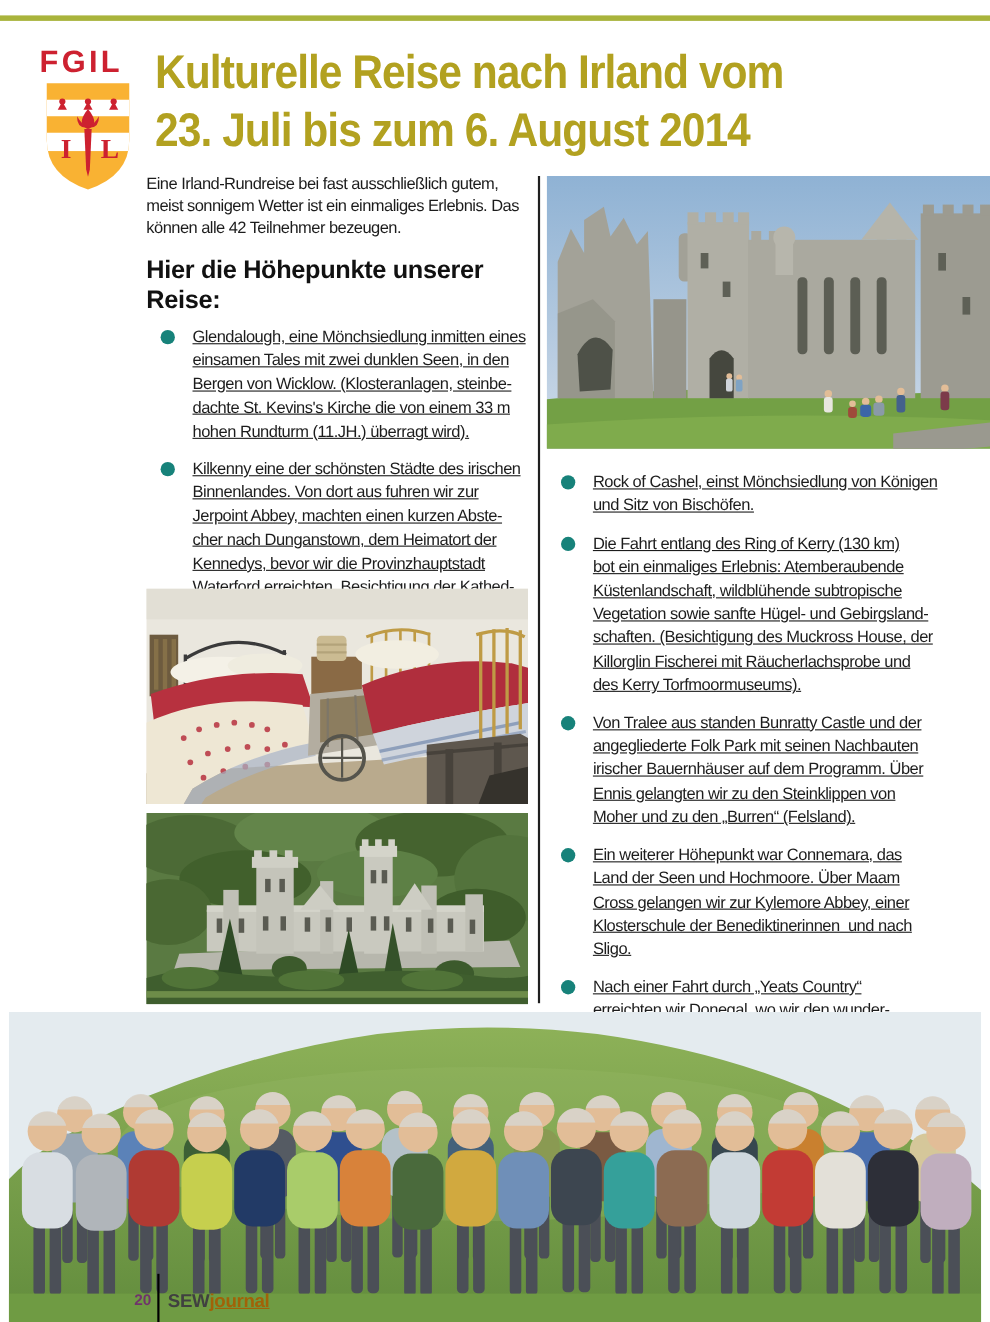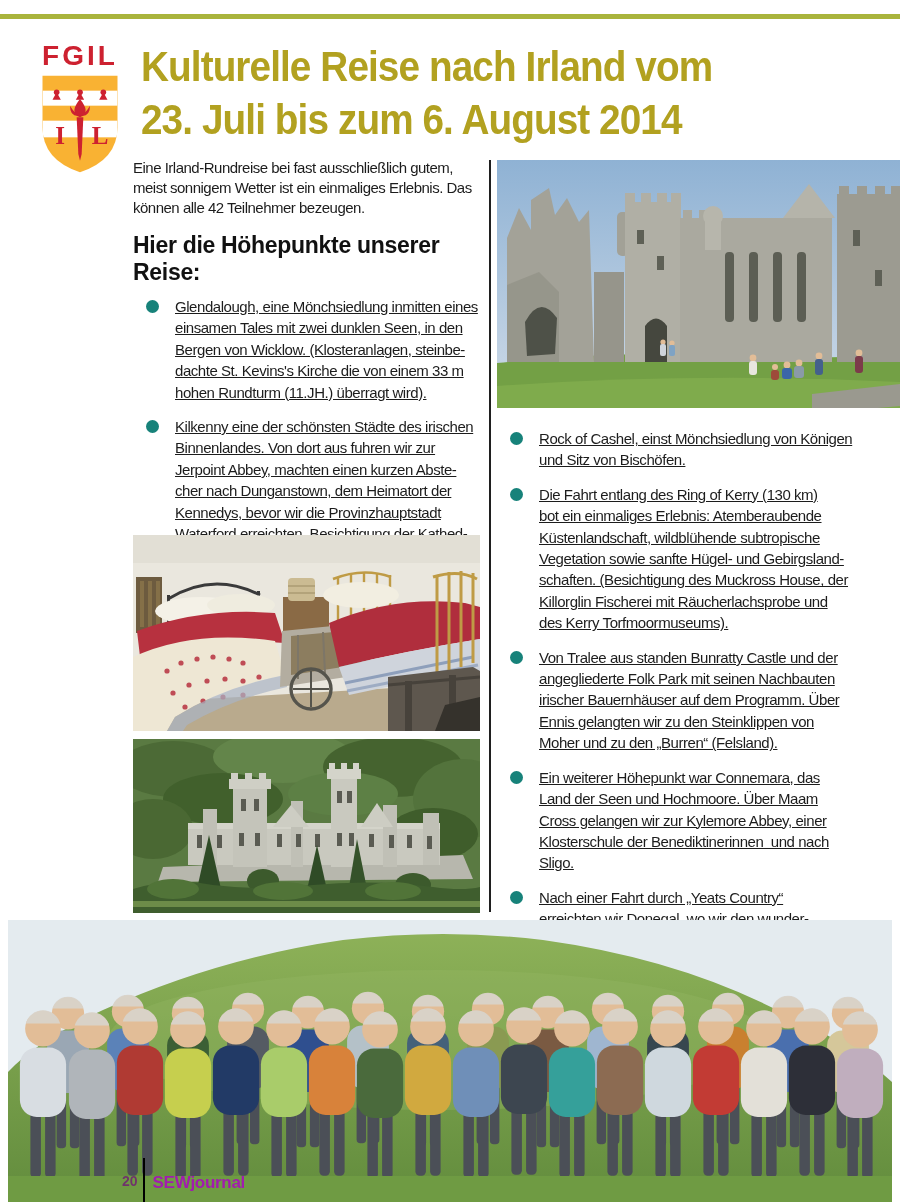--- a/index.html
+++ b/index.html
@@ -3,21 +3,21 @@
 <meta charset="utf-8">
 <style>
   html,body { margin:0; padding:0; background:#ffffff; }
   .page {
     position:relative; width:900px; height:1202px; background:#fff;
     overflow:hidden; font-family:"Liberation Sans", sans-serif; color:#1c1c1c;
   }
   .top-rule { position:absolute; top:14px; left:0; width:900px; height:5px; background:#a9b43c; }
 
   
-  .logo { position:absolute; left:36px; top:42px; width:88px; text-align:center; }
+  .logo { position:absolute; left:36px; top:42px; width:88px; text-align:left; }
   .logo-acronym { color:#cd2130; font-weight:bold; font-size:28px; letter-spacing:3px; line-height:1; }
   .logo-shield { display:block; margin:4px auto 0; }
   .title {
     position:absolute; left:141px; top:40px; width:740px; margin:0;
     font-size:43px; font-weight:bold; color:#b2a120; line-height:53px;
     letter-spacing:-1px; transform:scaleX(.9); transform-origin:left top;
   }
 
   
   .divider { position:absolute; left:489px; top:160px; width:2px; height:752px; background:#1f1f1f; }
@@ -38,22 +38,22 @@
   .photo-bedroom  { position:absolute; left:133px; top:535px; width:347px; height:196px; }
   .photo-kylemore { position:absolute; left:133px; top:739px; width:347px; height:174px; }
   .photo-group    { position:absolute; left:8px;  top:920px; width:884px; height:282px; }
   figure svg { display:block; width:100%; height:100%; }
 
   
   .footer { position:absolute; left:122px; top:1158px; height:44px; display:flex; align-items:flex-end; z-index:6; }
   .page-num { font-size:14px; font-weight:bold; color:#701a75; margin-right:5px; padding-bottom:13px; opacity:.8; }
   .footer-bar { width:2px; height:44px; background:#000; margin-right:8px; }
   .journal { font-size:17px; font-weight:bold; padding-bottom:9px; letter-spacing:-0.3px; }
-  .journal-bold { color:#a21caf; }
-  .journal-light { color:#a21caf; }
+  .journal-bold { color:#404040; }
+  .journal-light { color:#a16207;text-decoration:underline; }
 </style>
 </head>
 <body>
 
 <div class="page">
   <div class="top-rule"></div>
 
   <div class="logo">
     <div class="logo-acronym">FGIL</div>
     <svg class="logo-shield" width="84" height="100" viewBox="0 0 100 120">

